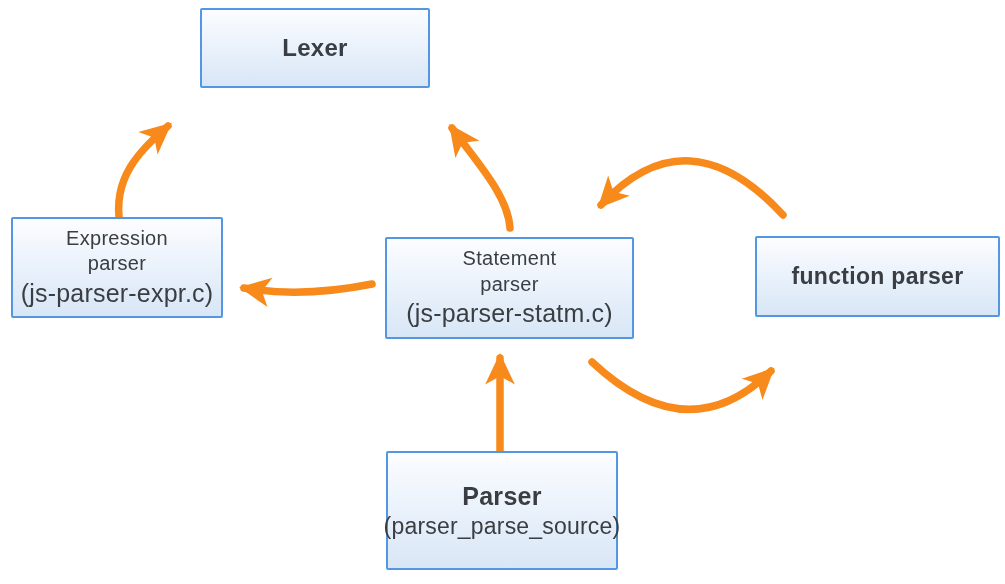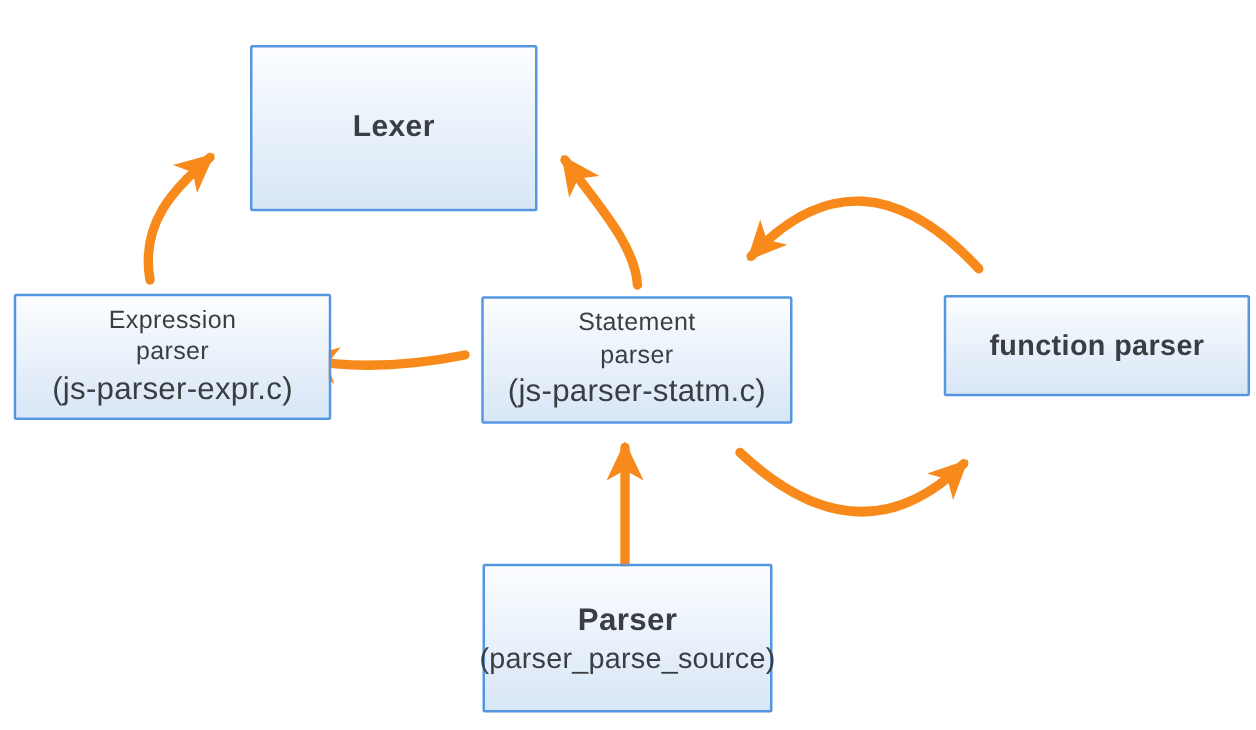--- a/index.html
+++ b/index.html
@@ -40,25 +40,25 @@
     line-height: 1.28;
     letter-spacing: 0.3px;
   }
   .node-title.bold { font-weight: bold; }
   .node-sub {
     font-size: 25px;
     line-height: 1.3;
     letter-spacing: 0.2px;
   }
   
-  .node-lexer      { left: 200px; top: 8px;   width: 230px; height: 133px; margin-top: 28px; }
+  .node-lexer      { left: 200px; top: 8px;   width: 230px; height: 80px; }
   .node-lexer .node-title { font-size: 24px; }
   .node-lexer .node-sub   { font-size: 22px; }
 
-  .node-expression { left: 11px;  top: 235px; width: 254px; height: 101px; }
+  .node-expression { left: 11px;  top: 217px; width: 212px; height: 101px; }
   .node-expression .node-title { max-width: 130px; }
 
   .node-statement  { left: 385px; top: 237px; width: 249px; height: 102px; }
   .node-statement .node-title { max-width: 130px; }
 
   .node-function   { left: 755px; top: 236px; width: 245px; height: 81px; }
   .node-function .node-title { font-size: 23px; }
 
   .node-parser     { left: 386px; top: 451px; width: 232px; height: 119px; }
   .node-parser .node-title { font-size: 25px; }

